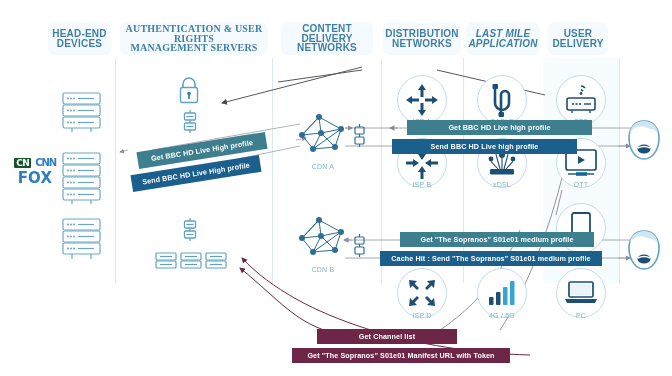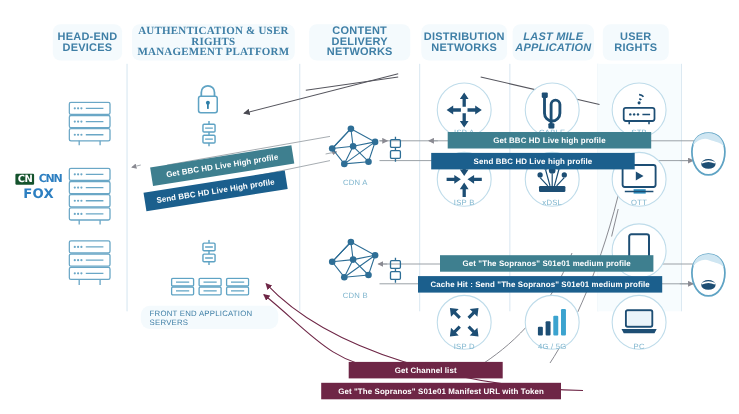--- a/index.html
+++ b/index.html
@@ -80,21 +80,21 @@
   
   .logos { position: absolute; width: 62px; text-align: center; }
   .logo-row { display: flex; align-items: center; justify-content: center; gap: 4px; }
   .logo-cn {
     background: #14532d; color: #fff; font-size: 9px; font-weight: bold;
     padding: 0px 2px; border-radius: 1px; letter-spacing: -.5px;
     font-family: "DejaVu Sans", sans-serif;
   }
   .logo-cnn { color: #2d7fc1; font-size: 10px; font-weight: bold; letter-spacing: -1.2px;
     font-family: "DejaVu Sans", sans-serif; }
-  .logo-fox { color: #2d7fc1; font-size: 12px; font-weight: bold; letter-spacing: .2px;
+  .logo-fox { color: #2d7fc1; font-size: 15px; font-weight: bold; letter-spacing: .2px;
     font-family: "DejaVu Sans", sans-serif; margin-top: 1px; }
 
   
   .fe-pill {
     position: absolute;
     background: #f4fafd;
     border-radius: 8px;
     color: #3f7fa6;
     font-size: 7.1px;
     letter-spacing: .2px;
@@ -119,21 +119,21 @@
   <div class="chip" style="left:48px;top:22px;width:63px;height:33px;">
     <div>
       <div>HEAD-END</div>
       <div>DEVICES</div>
     </div>
   </div>
 
   <div class="chip" style="left:120px;top:22px;width:148px;height:33px;font-family:Liberation Serif, serif;">
     <div>
       <div>AUTHENTICATION &amp; USER RIGHTS</div>
-      <div>MANAGEMENT PLATFORM</div>
+      <div>MANAGEMENT SERVERS</div>
     </div>
   </div>
 
   <div class="chip" style="left:383px;top:22px;width:78px;height:33px;">
     <div>
       <div>DISTRIBUTION</div>
       <div>NETWORKS</div>
     </div>
   </div>
 
@@ -147,21 +147,21 @@
   <div class="chip" style="left:466px;top:22px;width:74px;height:33px;font-style:italic;">
     <div>
       <div>LAST MILE</div>
       <div>APPLICATION</div>
     </div>
   </div>
 
   <div class="chip" style="left:548px;top:22px;width:60px;height:33px;">
     <div>
       <div>USER</div>
-      <div>RIGHTS</div>
+      <div>DELIVERY</div>
     </div>
   </div>
 
   <svg class="wires" viewBox="0 0 672 376">
     <defs>
       <marker id="ah-dark" markerWidth="6" markerHeight="6" refX="5" refY="3" orient="auto">
         <path d="M0,0 L6,3 L0,6 Z" fill="#4a4a52"></path>
       </marker>
       <marker id="ah-grey" markerWidth="6" markerHeight="6" refX="5" refY="3" orient="auto">
         <path d="M0,0 L6,3 L0,6 Z" fill="#8a8a92"></path>
@@ -340,23 +340,20 @@
         <line x1="5" y1="4.5" x2="17" y2="4.5"></line>
           <line x1="5" y1="12.5" x2="17" y2="12.5"></line>
         <line x1="30" y1="4.5" x2="42" y2="4.5"></line>
           <line x1="30" y1="12.5" x2="42" y2="12.5"></line>
         <line x1="55" y1="4.5" x2="67" y2="4.5"></line>
           <line x1="55" y1="12.5" x2="67" y2="12.5"></line>
       </g>
     </svg>
   </div>
 
-  <div class="fe-pill" style="left:128px;top:278px;width:125px;height:21px;">
-    <span>FRONT END APPLICATION SERVERS</span>
-  </div>
 
   <div style="position:absolute;left:297px;top:113px;">
     <svg width="52" height="42" viewBox="0 0 52 42">
       <g stroke="#2e6e96" stroke-width="1" fill="none">
         <path d="M22,4 L44,16 L38,34 L16,36 L5,22 Z"></path>
         <path d="M22,4 L24,20 M44,16 L24,20 M38,34 L24,20 M16,36 L24,20 M5,22 L24,20"></path>
         <path d="M22,4 L5,22 M44,16 L16,36"></path>
       </g>
       <g fill="#2e6e96">
         <circle cx="22" cy="4" r="3"></circle>

